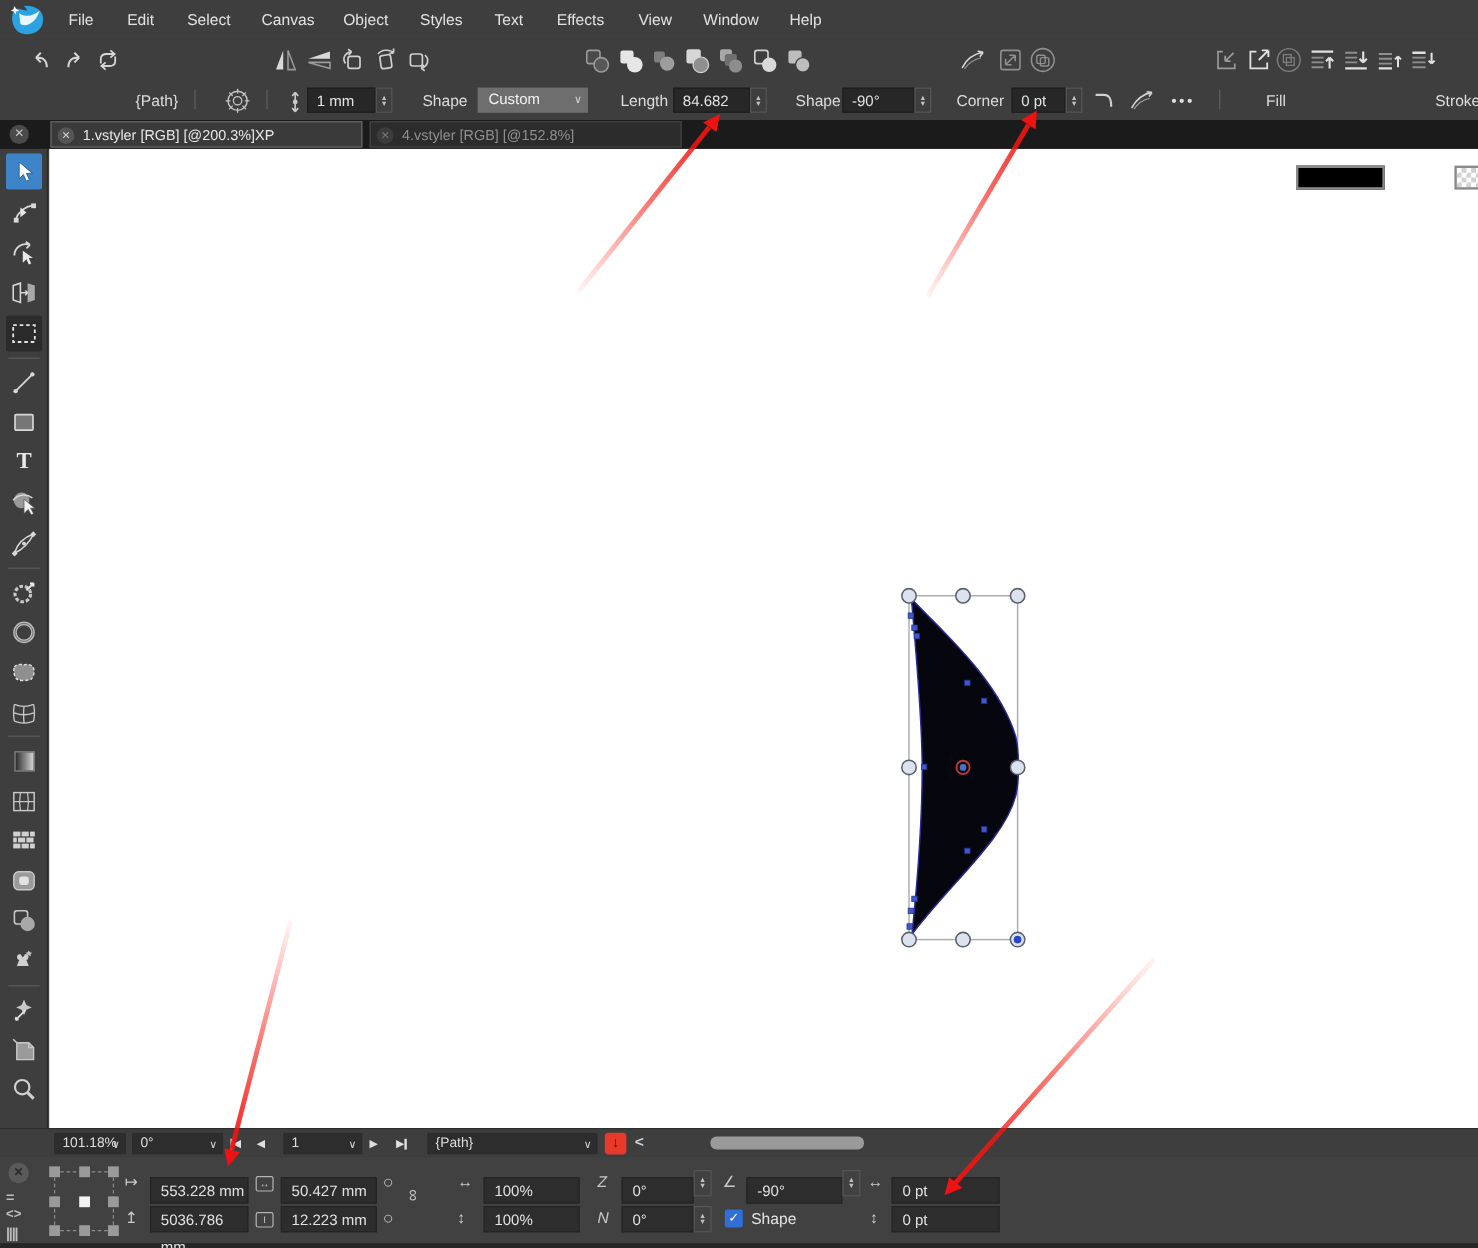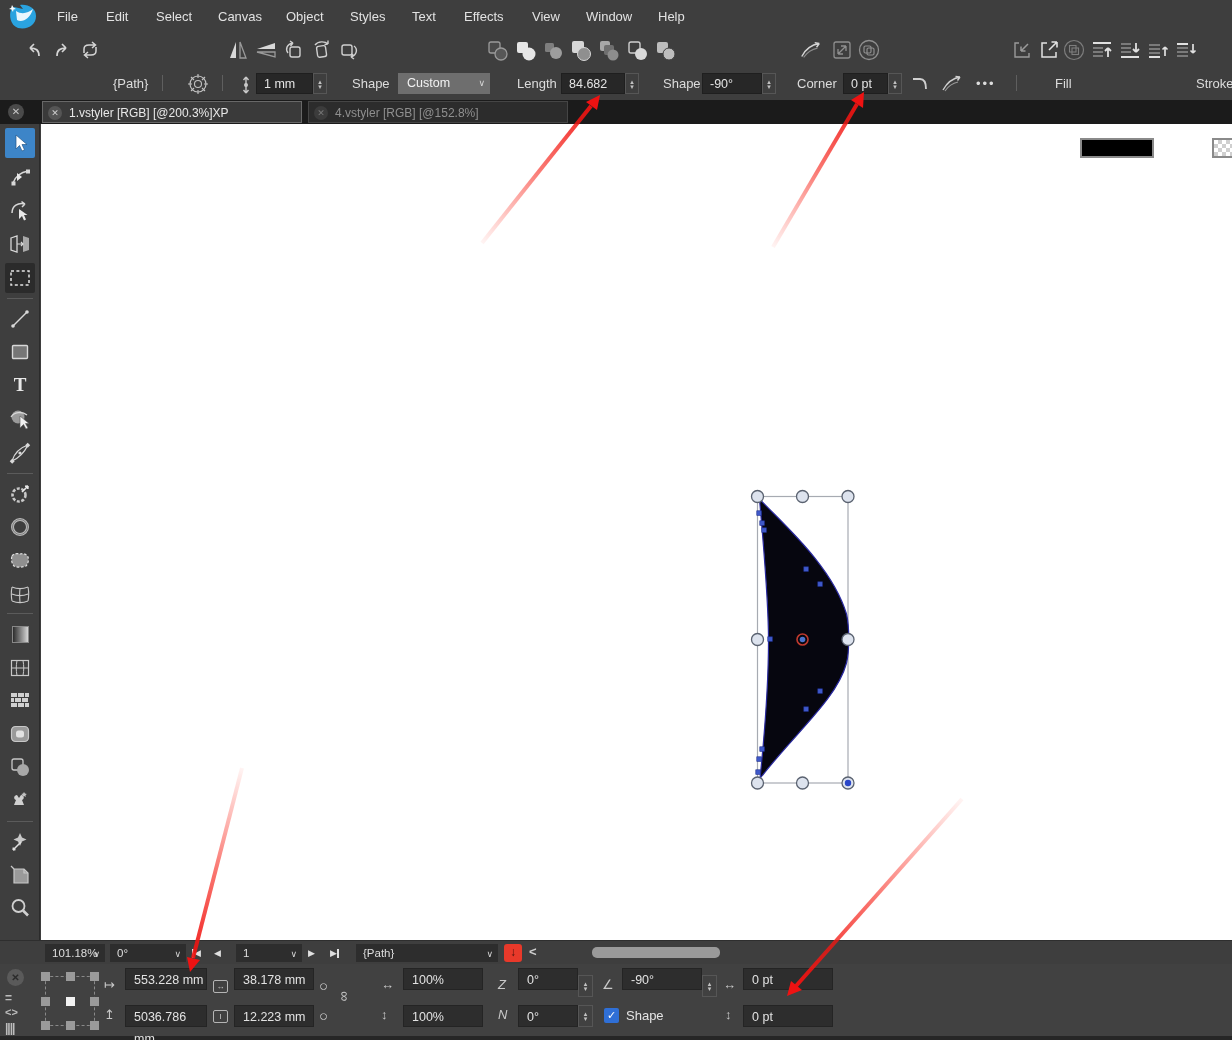--- a/index.html
+++ b/index.html
@@ -74,21 +74,21 @@
     border-radius:3px; color:#47130c; font-size:12px; font-weight:bold; text-align:center; line-height:17px; }
   #collapse-chev { position:absolute; left:529px; top:3px; color:#cfcfcf; font-size:13px; font-weight:bold; }
   #hscroll { position:absolute; left:592px; top:6px; width:128px; height:11px; background:#9a9a9a; border-radius:5px; }
 
   
   #bottompanel { left:0; top:964px; width:1232px; height:76px; background:#414141;
     border-bottom:4px solid #262626; z-index:5; }
   .bp-icon { position:absolute; color:#c9c9c9; font-size:13px; }
   .bfield { position:absolute; height:22px; background:#2d2d2d; color:#e2e2e2; font-size:12.5px;
     line-height:22px; padding-left:8px; border:1px solid #242424; }
-  .brow1 { top:4px; } .brow2 { top:41px; }
+  .brow1 { top:17px; } .brow2 { top:41px; }
   .bspin { position:absolute; width:15px; height:22px; border:1px solid #565656; display:flex;
     flex-direction:column; align-items:center; justify-content:center; color:#c2c2c2; }
   .bspin span { font-size:7px; line-height:5px; }
   .boxicon { position:absolute; width:15px; height:13px; border:1px solid #b5b5b5; border-radius:2px;
     color:#c9c9c9; font-size:8px; line-height:11px; text-align:center; }
   #anchor-grid { position:absolute; left:45px; top:976px; width:50px; height:50px;
     border:1px dashed #8a8a8a; z-index:6; }
   .anch { position:absolute; width:9px; height:9px; background:#9a9a9a; }
   .anch.sel { background:#f2f2f2; }
   #bp-left { position:absolute; left:0; top:964px; width:40px; height:76px; z-index:6; }
@@ -556,21 +556,21 @@
       <span>&lt;</span>
     </div>
     <div id="hscroll"></div>
   </div>
 
   <div id="bottompanel" class="abs">
 
     <div class="bp-icon brow1" style="left:104px;top:13px"><span>↦</span></div>
     <div class="bfield brow1" style="left:125px;width:82px">553.228 mm</div>
     <div class="boxicon" style="left:213px;top:16px"><span>↔</span></div>
-    <div class="bfield brow1" style="left:234px;width:80px">38.178 mm</div>
+    <div class="bfield brow1" style="left:234px;width:80px">50.427 mm</div>
     <div class="bp-icon" style="left:319px;top:13px;font-size:15px"><span>○</span></div>
     <div class="bp-icon" style="left:340px;top:24px;font-size:14px;transform:rotate(90deg)"><span>∞</span></div>
     <div class="bp-icon" style="left:381px;top:13px"><span>↔</span></div>
     <div class="bfield brow1" style="left:403px;width:80px">100%</div>
     <div class="bp-icon" style="left:498px;top:13px;font-style:italic"><span>Z</span></div>
     <div class="bfield brow1" style="left:518px;width:60px">0°</div>
     <div class="bspin" style="left:578px;top:11px">
       <span>▴</span>
         <span>▾</span>
     </div>

